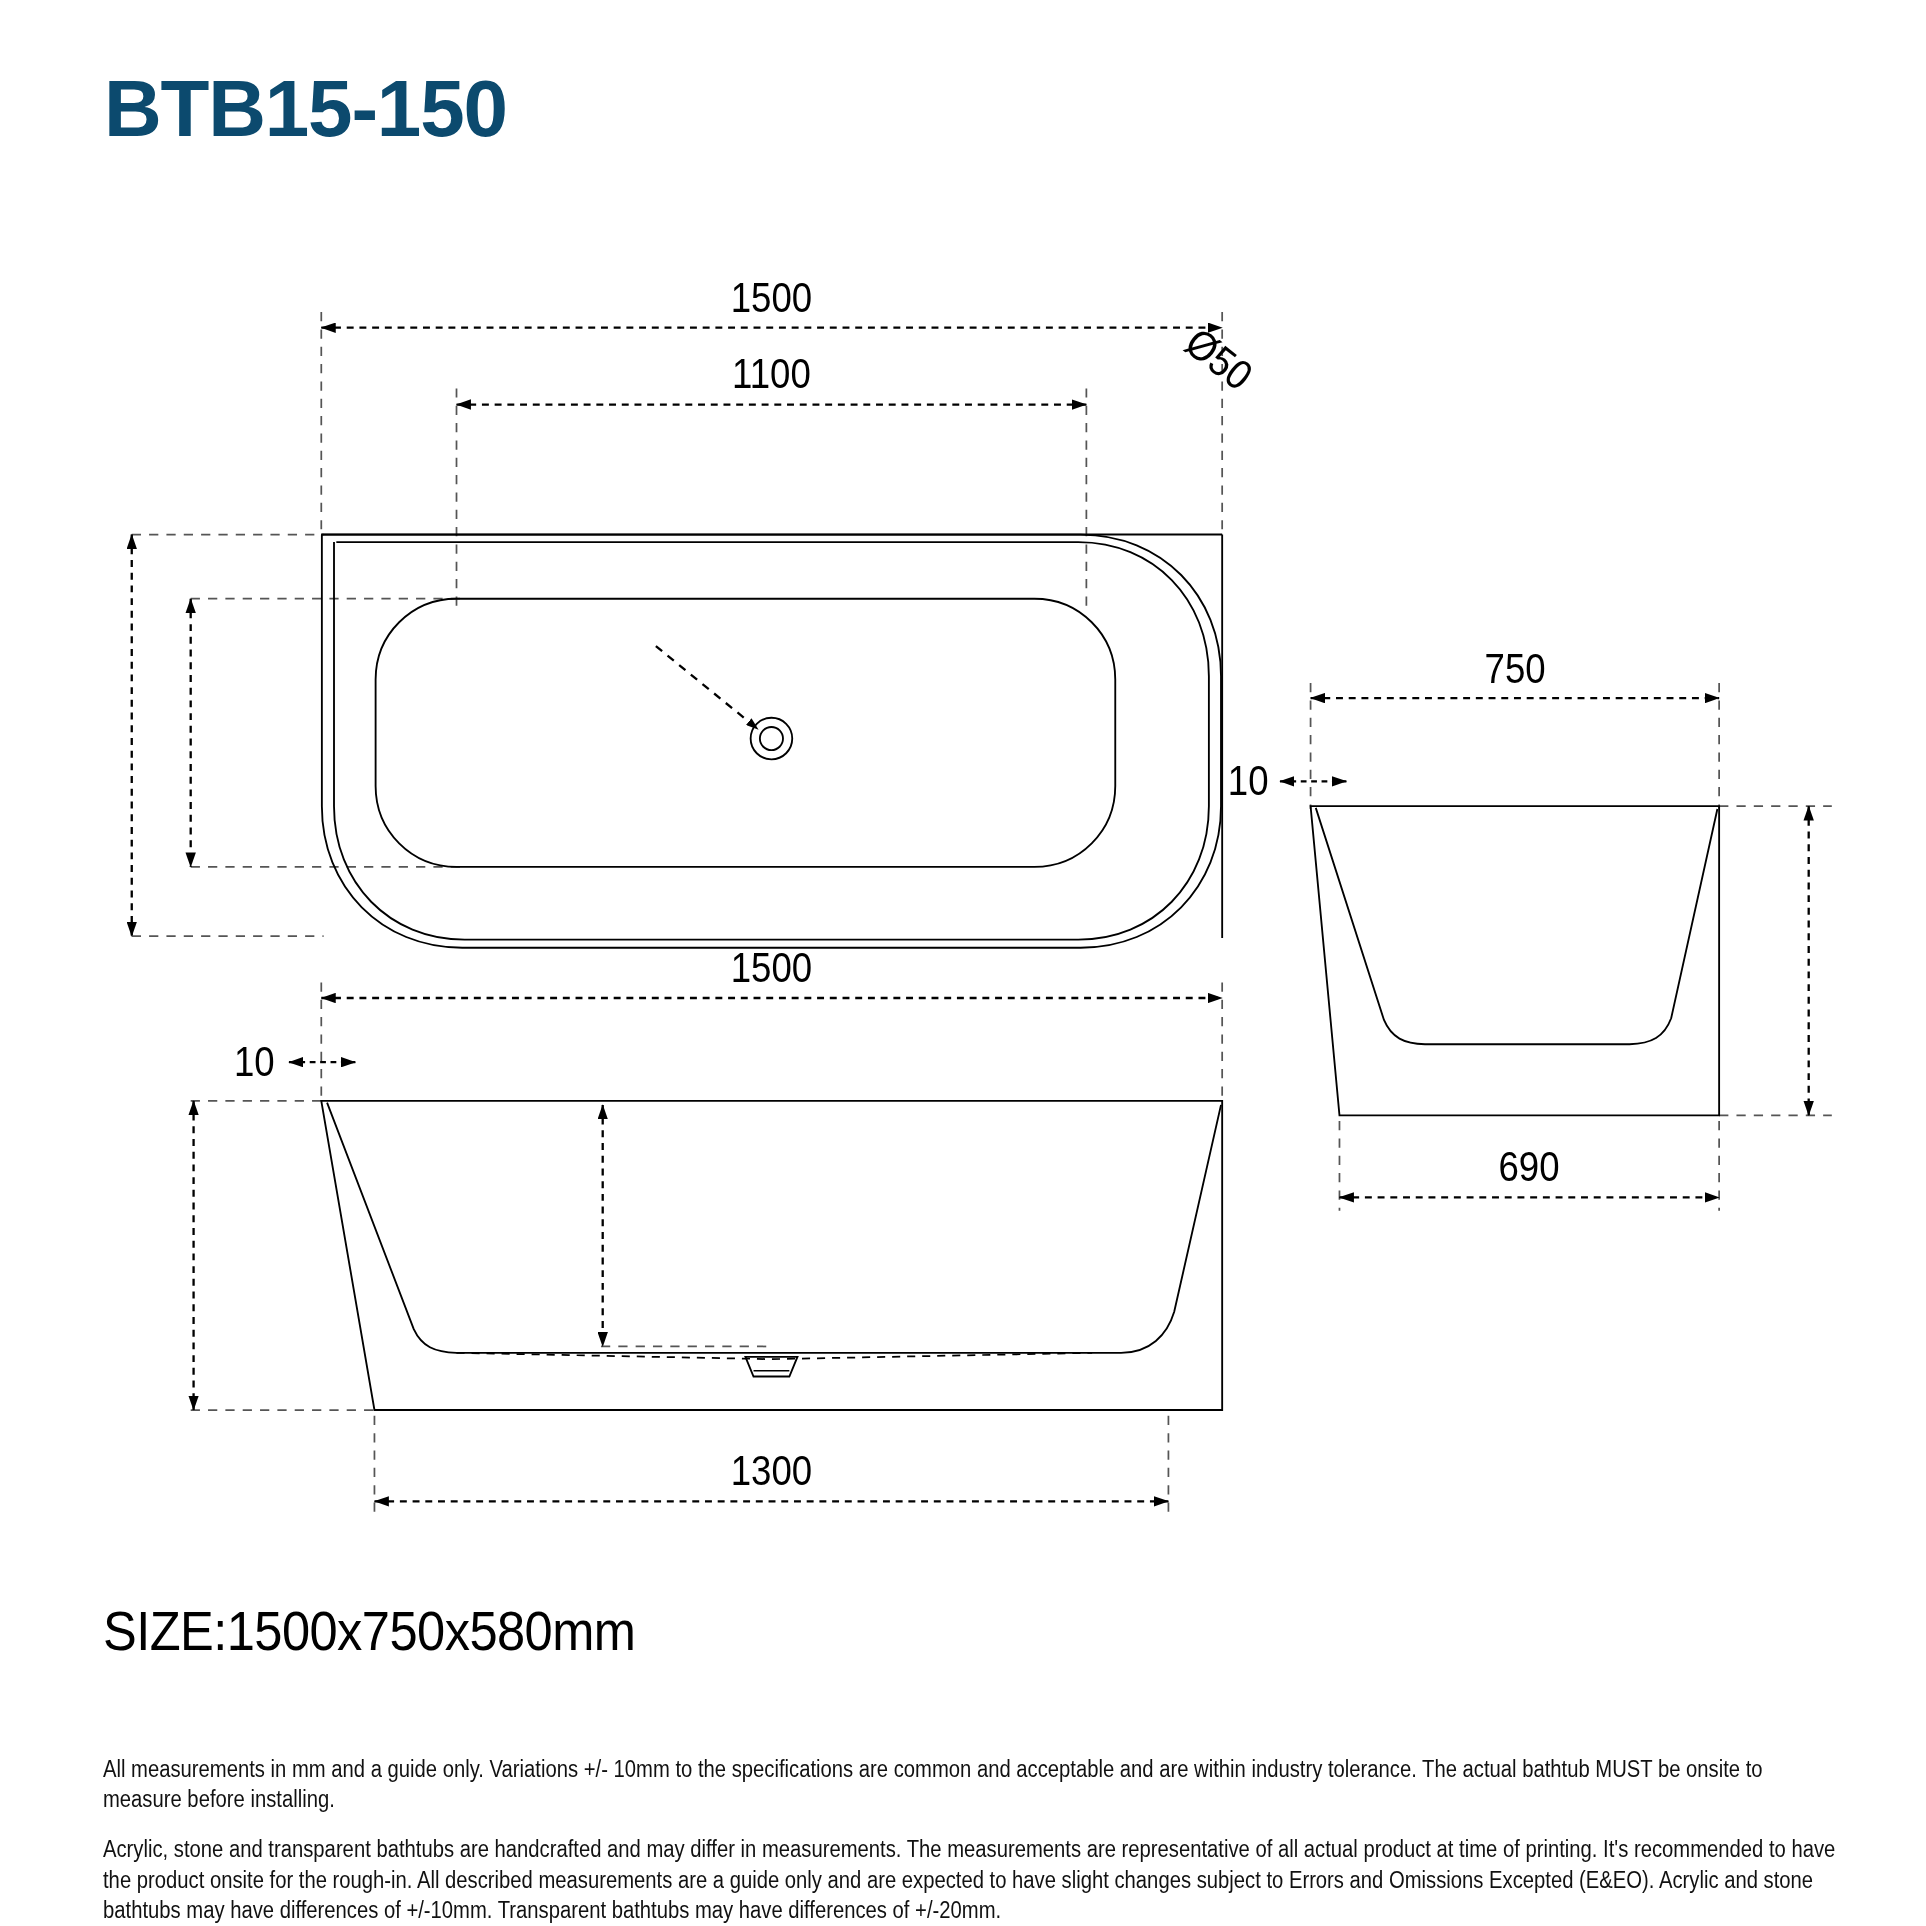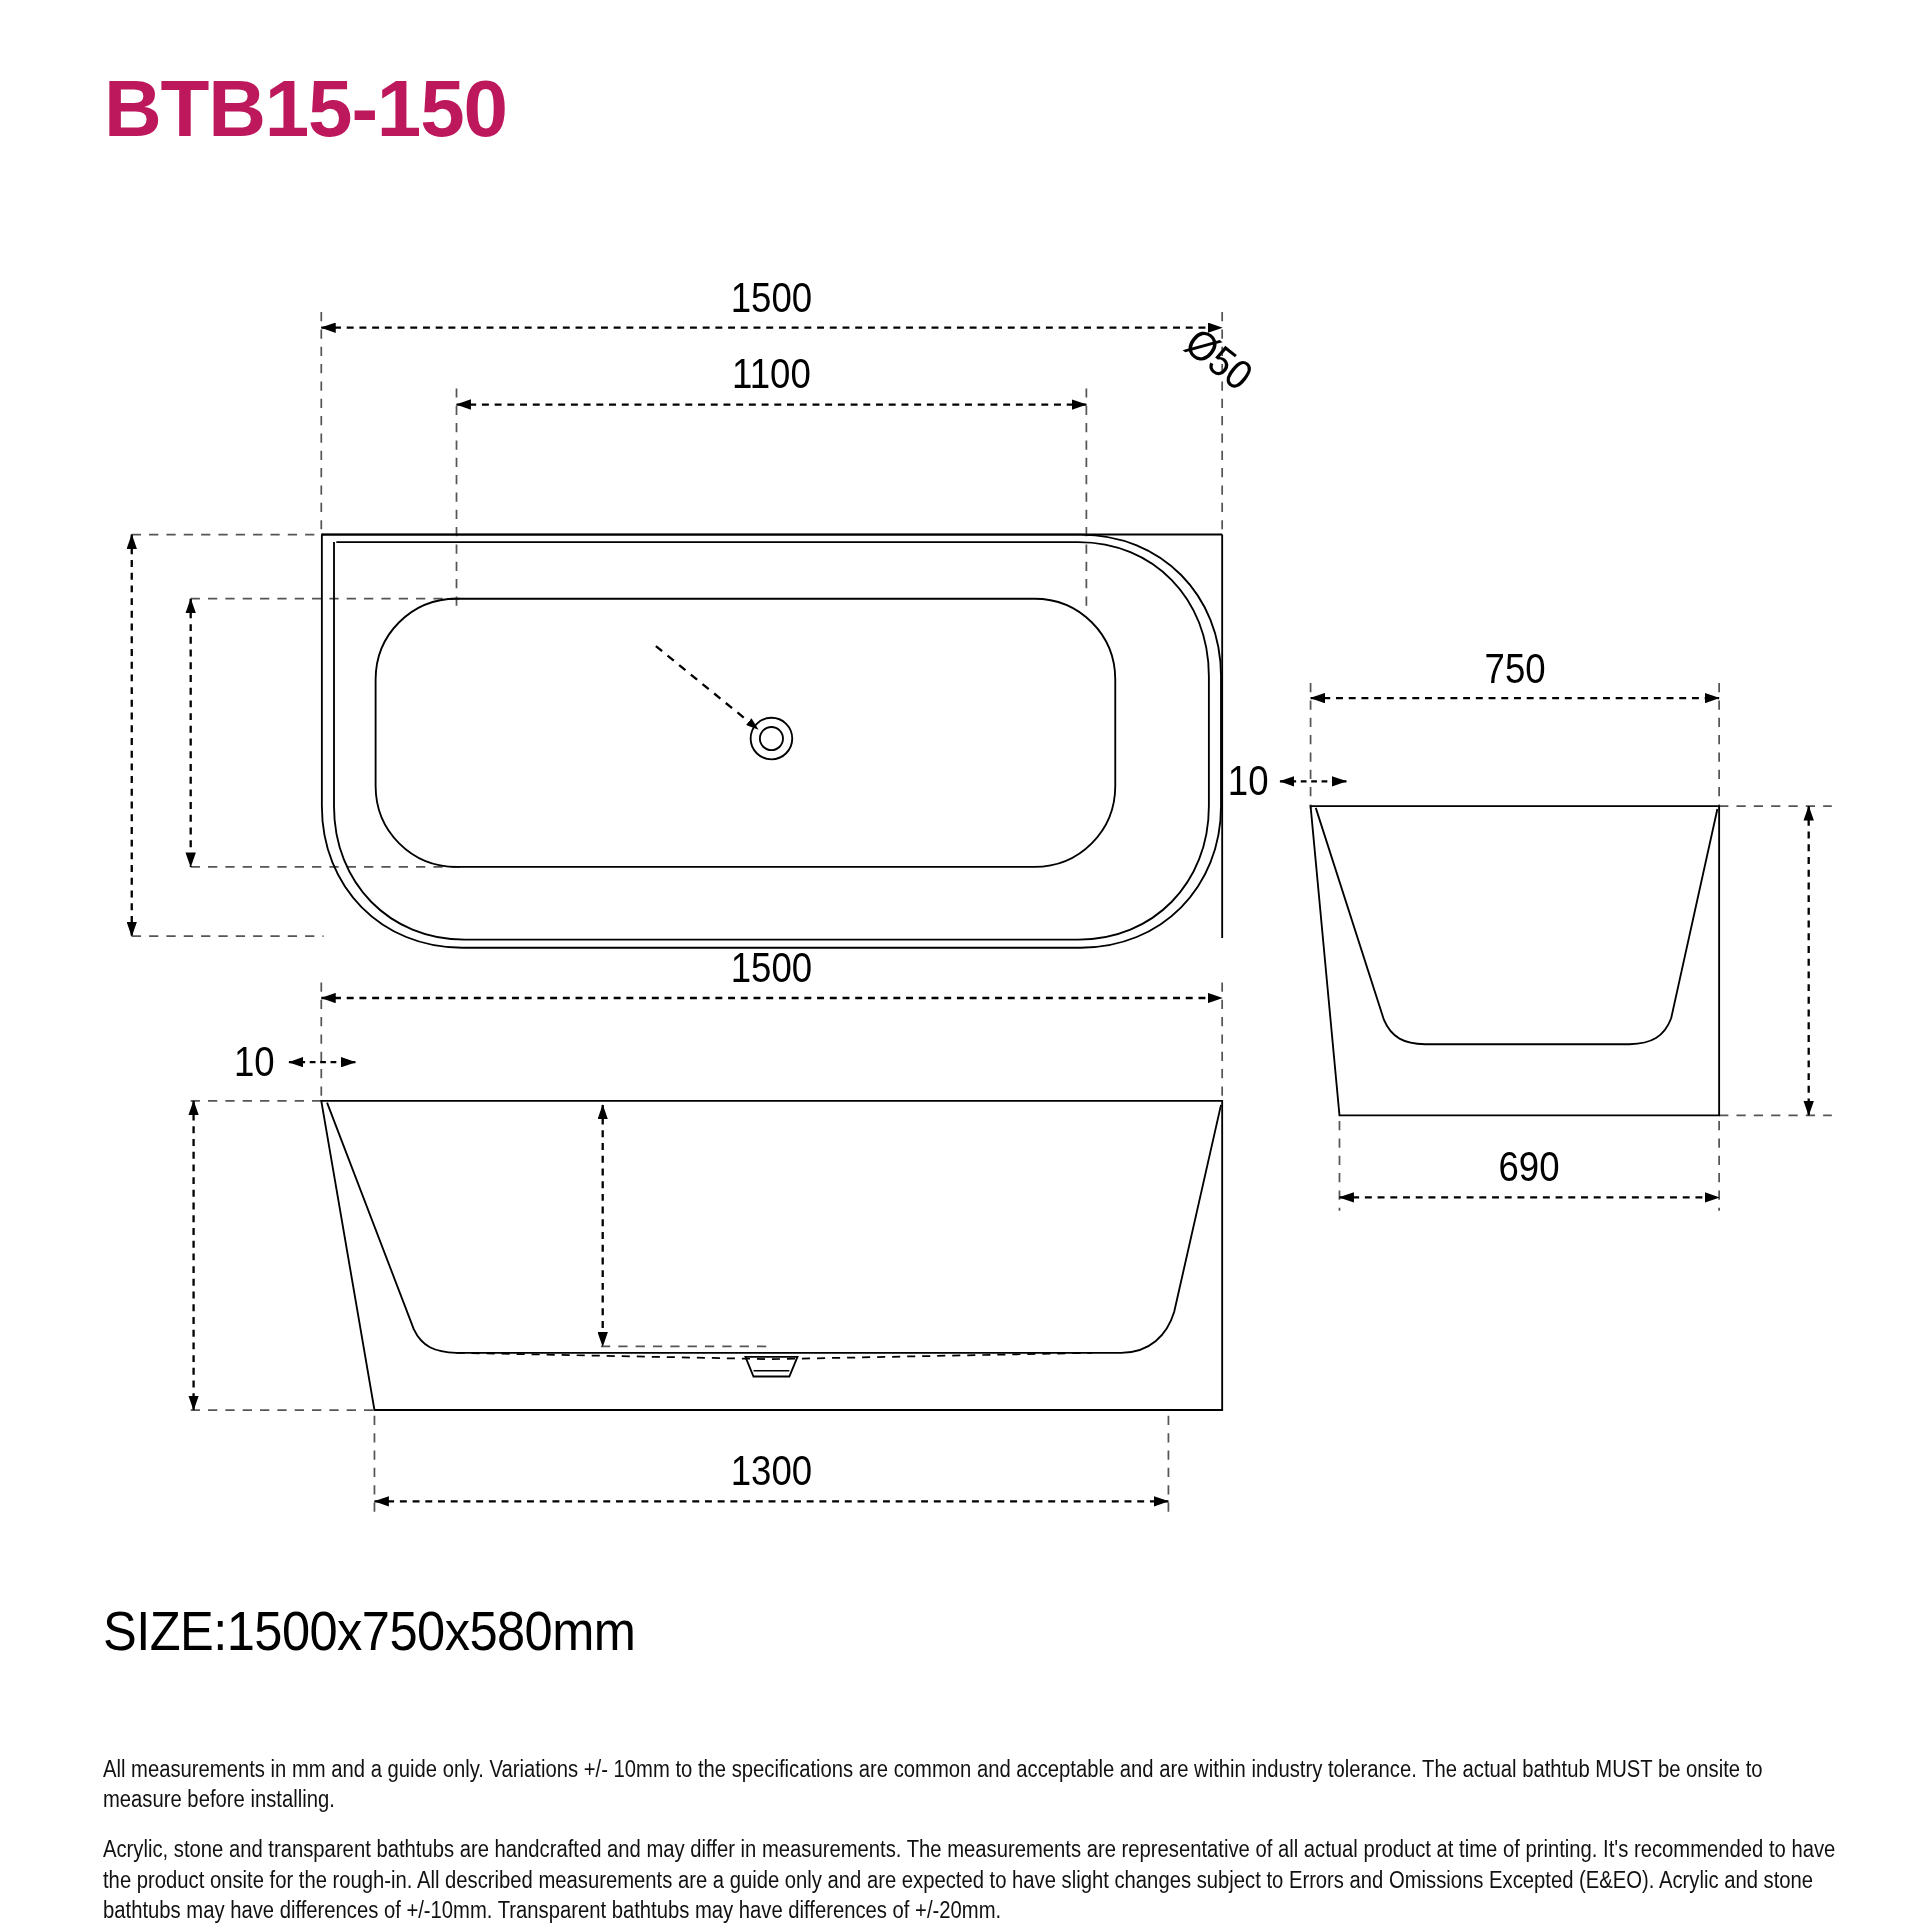--- a/index.html
+++ b/index.html
@@ -8,21 +8,21 @@
     width:1926px;height:1926px;
     font-family:"Liberation Sans","DejaVu Sans",sans-serif;
     color:#000;overflow:hidden;position:relative;
   }
   .sheet{position:absolute;inset:0;background:#fff;}
 
   
   .title{
     position:absolute;left:104px;top:69px;
     font-size:80px;font-weight:bold;letter-spacing:-1.2px;
-    line-height:1;white-space:nowrap;color:#be185d;
+    line-height:1;white-space:nowrap;color:#0c4a6e;
   }
 
   
   .drawing{position:absolute;left:0;top:0;width:1719px;height:1595px;}
   .drawing svg{display:block;width:1926px;height:1595px;}
 
   
   .size-line{
     position:absolute;left:103px;top:1601px;
     font-size:55px;font-weight:normal;letter-spacing:-0.6px;

